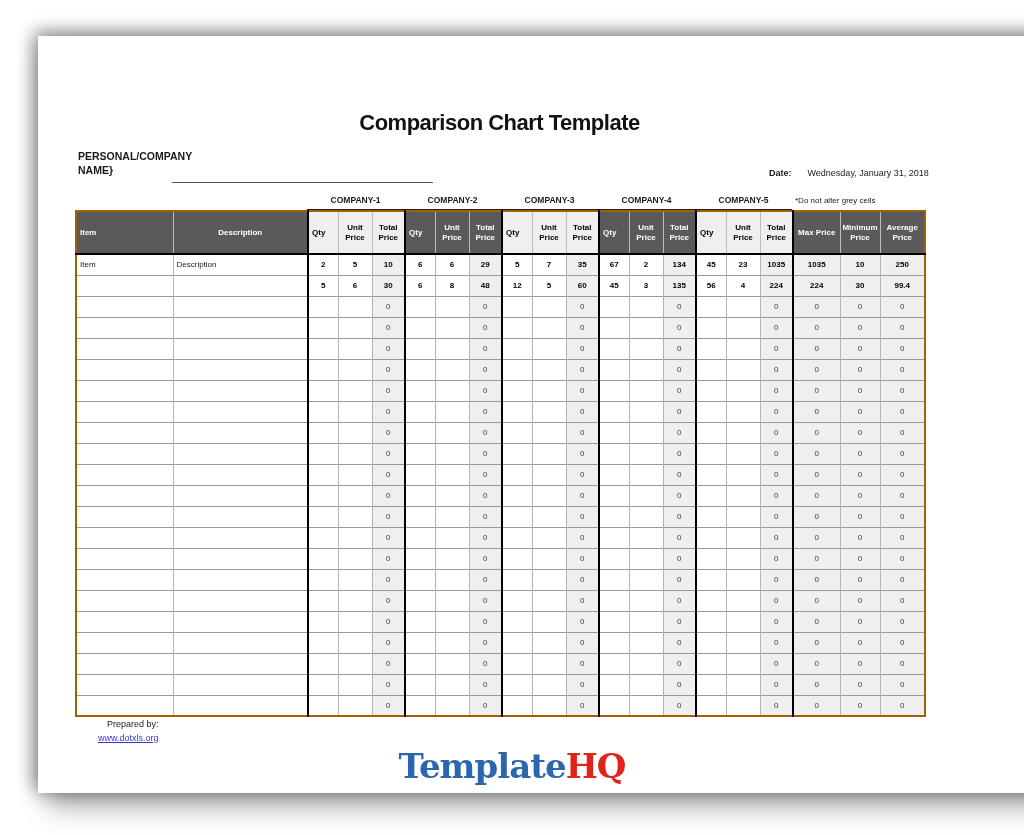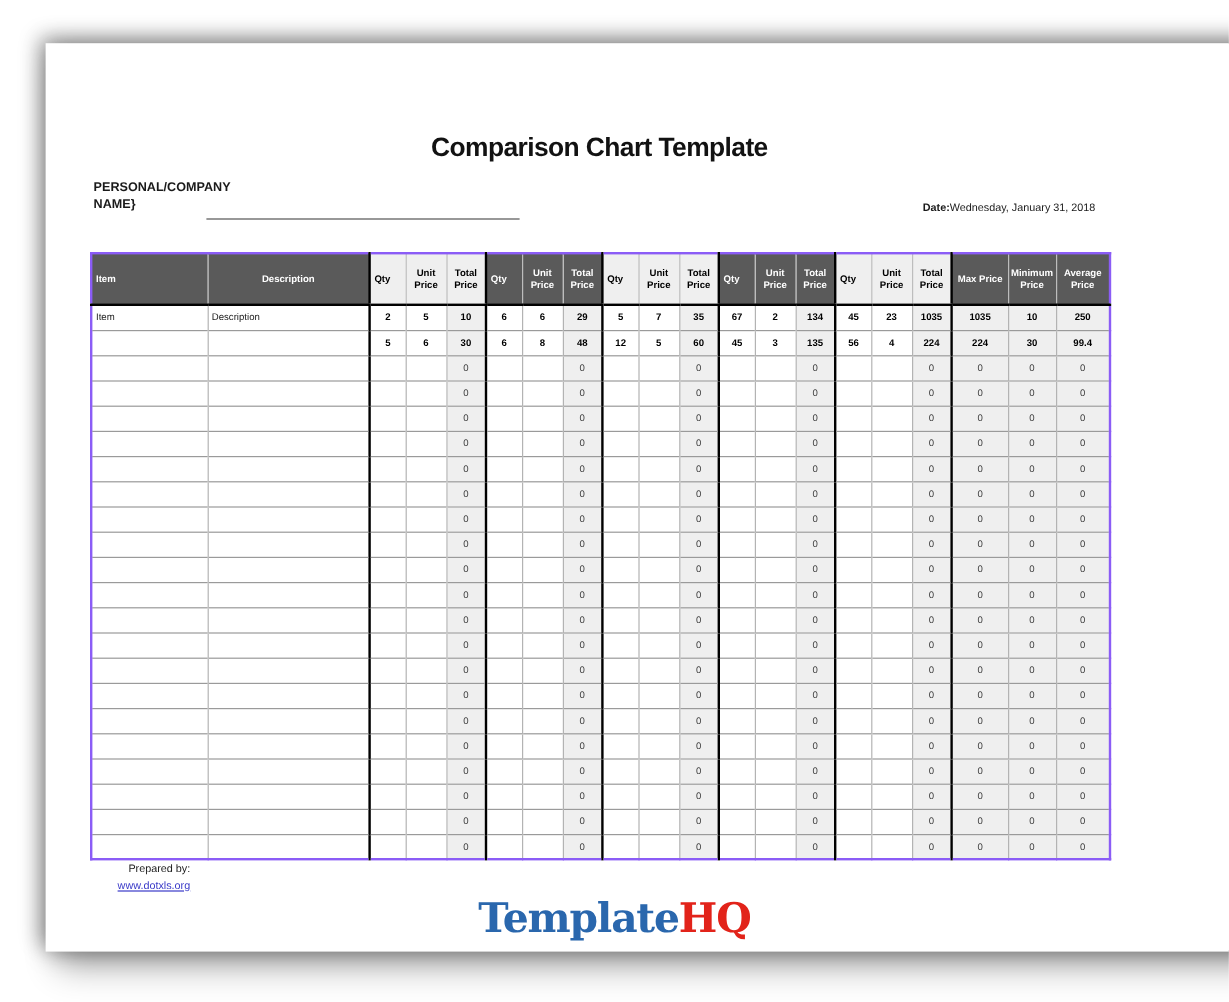--- a/index.html
+++ b/index.html
@@ -19,30 +19,30 @@
 
   .name-label {
     position:absolute; left:40px; top:114px; width:140px;
     font-size:10.5px; font-weight:700; color:#1a1a1a; line-height:1.3;
   }
   .name-underline {
     position:absolute; left:134px; top:133px; width:261px; height:14px;
     border-bottom:1px solid #555;
   }
 
-  .date-row { position:absolute; left:718px; top:132px; display:flex; font-size:9px; color:#1a1a1a;padding-left:13px; }
+  .date-row { position:absolute; left:718px; top:132px; display:flex; gap:16px; font-size:9px; color:#1a1a1a;padding-left:13px; }
   .date-row .lbl { font-weight:700; }
 
   
   .company-row { position:absolute; left:37px; top:157px; width:849px; height:17px; display:flex; }
   .company-row .spacer { width:232px; }
   .company-row .comp { width:97px; text-align:center; font-size:8.5px; font-weight:700; color:#1a1a1a; border-bottom:1px solid #222; line-height:15px; }
   .company-row .note { width:132px; font-size:8px; color:#1a1a1a; padding-left:3px; line-height:15px; }
 
-  table.cmp { position:absolute; left:37px; top:174px; width:849px; border-collapse:collapse; table-layout:fixed; border:2px solid #8b5cf6; }
+  table.cmp { position:absolute; left:37px; top:174px; width:849px; border-collapse:collapse; table-layout:fixed; border:2px solid #a16207; }
 
   th { height:43px; font-size:8px; vertical-align:middle; text-align:center; line-height:1.2; font-weight:700; border-left:1px solid #bdbdbd; border-bottom:2px solid #000; padding:0 1px; }
   .dk { background:#5a5a5a; color:#ffffff; }
   .lt { background:#efefef; color:#000000; }
   th.al-left { text-align:left; padding-left:3px; }
 
   td { height:21px; font-size:8px; color:#3c3c3c; text-align:center; vertical-align:middle; border-left:1px solid #b3b3b3; border-top:1px solid #9a9a9a; overflow:hidden; white-space:nowrap; }
   tbody tr:first-child td { border-top:none; }
   td.txt { text-align:left; padding-left:3px; color:#1a1a1a; }
   td.grey { background:#efefef; }
@@ -62,20 +62,29 @@
   <div class="doc-title">Comparison Chart Template</div>
 
   <div class="name-label">PERSONAL/COMPANY NAME}</div>
   <div class="name-underline"></div>
 
   <div class="date-row">
     <span class="lbl">Date:</span>
     <span class="val">Wednesday, January 31, 2018</span>
   </div>
 
+  <div class="company-row">
+    <div class="spacer"></div>
+    <div class="comp">COMPANY-1</div>
+    <div class="comp">COMPANY-2</div>
+    <div class="comp">COMPANY-3</div>
+    <div class="comp">COMPANY-4</div>
+    <div class="comp">COMPANY-5</div>
+    <div class="note">*Do not alter grey cells</div>
+  </div>
 
   <table class="cmp">
     <colgroup>
       <col style="width:97px">
         <col style="width:135px">
       <col style="width:30px">
         <col style="width:34px">
         <col style="width:33px">
       <col style="width:30px">
         <col style="width:34px">

